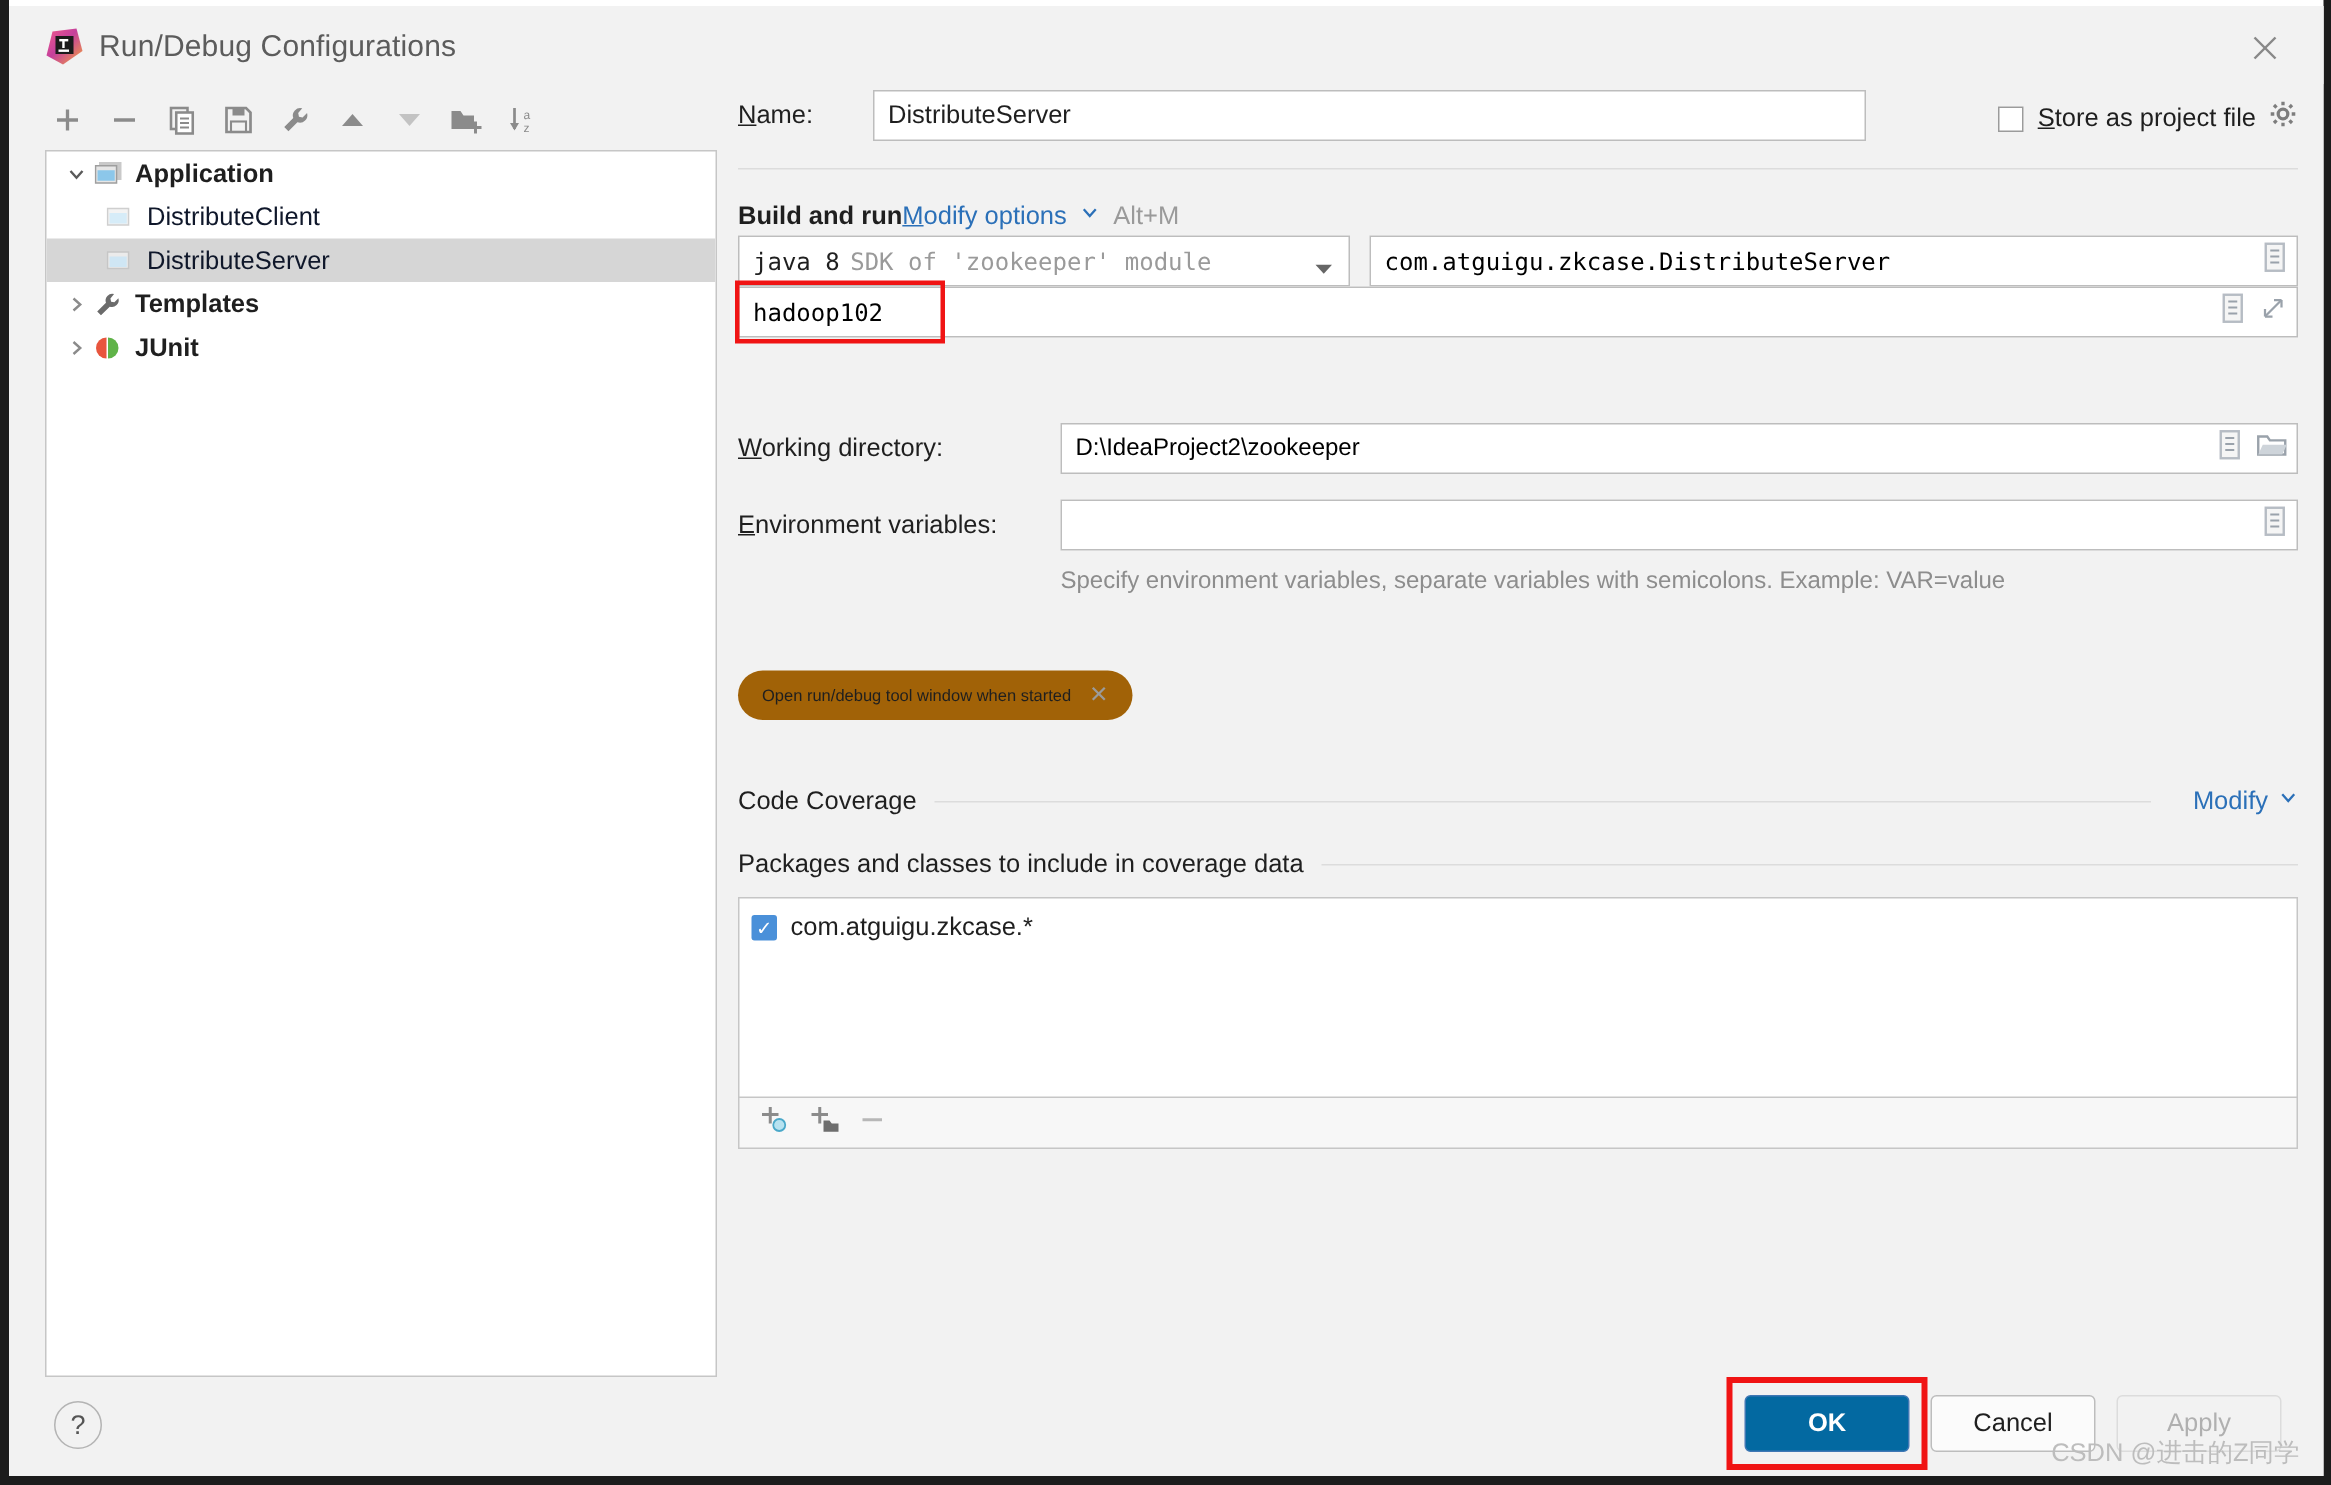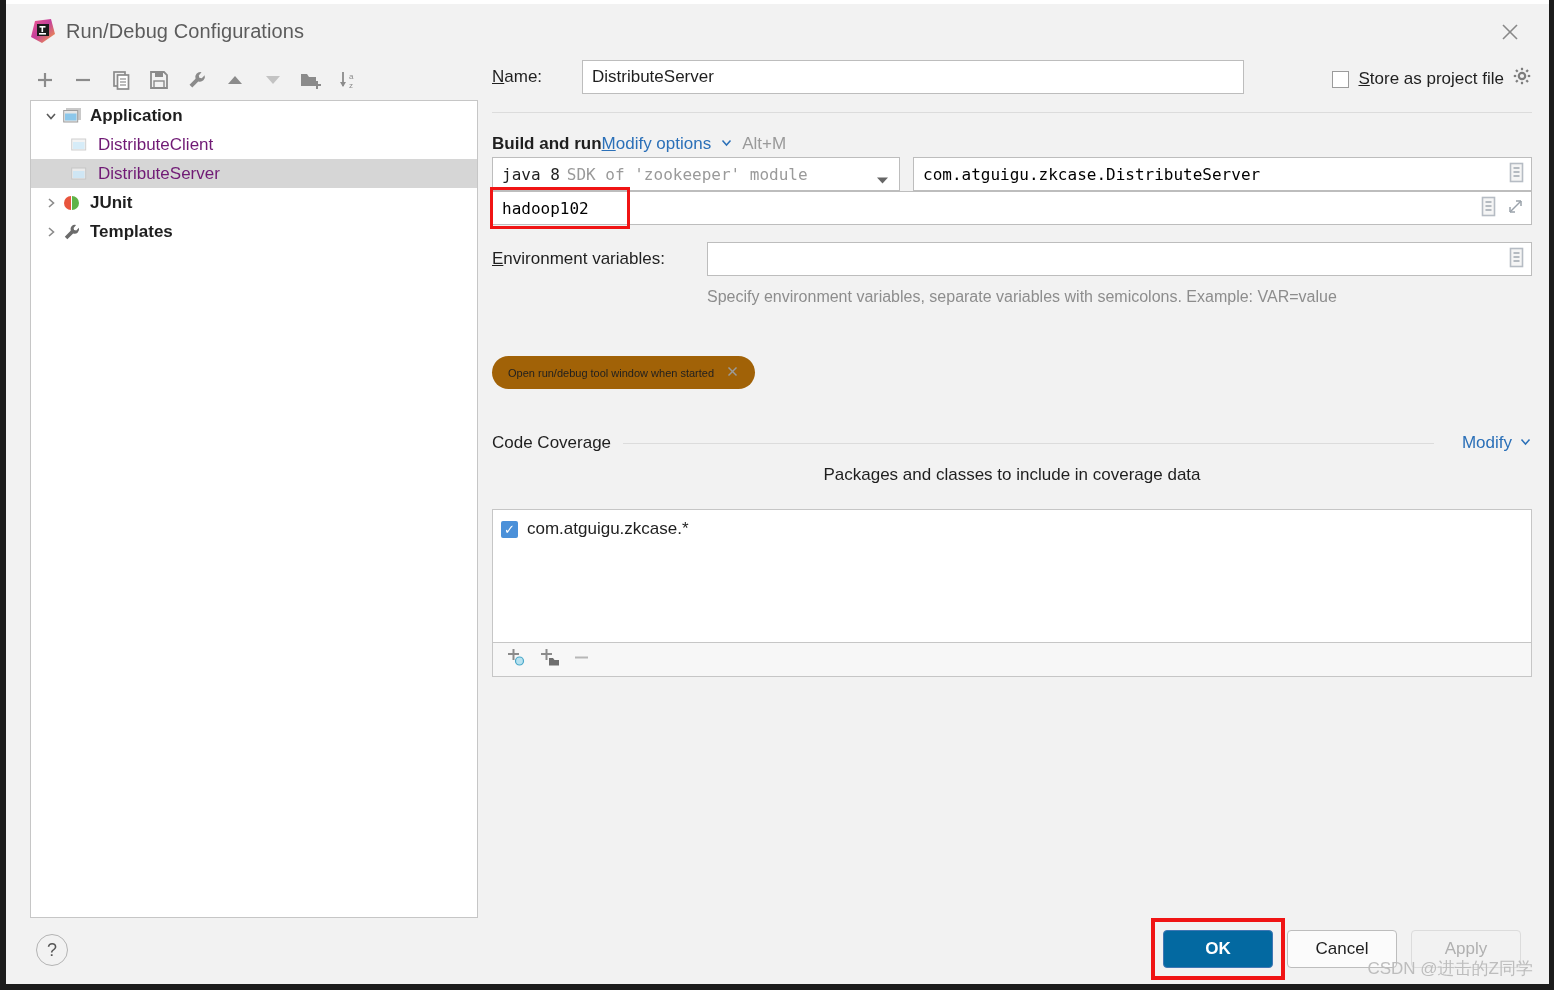--- a/index.html
+++ b/index.html
@@ -73,21 +73,21 @@
   .tree-row.selected { background:#d6d6d6; }
   .tree-arrow {
     width:20px; height:20px; display:flex; align-items:center; justify-content:center;
     flex:0 0 20px; color:#5a5a5a;
   }
   .tree-ico {
     width:22px; height:20px; margin-right:7px;
     display:flex; align-items:center; justify-content:center; flex:0 0 22px;
   }
   .tree-label.bold { font-weight:bold; color:#1f1f1f; }
-  .tree-label.dim  { color:#701a75; }
+  .tree-label.dim  { color:#0f172a; }
   .indent { padding-left:38px; }
 
   
   .right { position:absolute; left:486px; top:56px; width:1040px; }
 
   .row-name { display:flex; align-items:center; height:34px; }
   .lbl {
     font-size:17px; color:#1f1f1f;
   }
   .lbl u { text-decoration:underline; }
@@ -156,21 +156,21 @@
     background:#a16207; border-radius:17px;
     height:33px; padding:0 16px; margin-top:50px;
     font-size:11px; color:#1f1f1f; cursor:pointer;
   }
   .chip .x { color:#9b9b9b; font-size:17px; }
 
   .cov-head { display:flex; align-items:center; margin-top:44px; gap:12px; }
   .cov-head .t { font-size:17px; color:#1f1f1f; white-space:nowrap; }
   .cov-head .line { flex:1; height:1px; background:#dcdcdc; }
 
-  .cov-sub { display:flex; align-items:center; margin-top:12px; gap:12px;flex-direction:column; }
+  .cov-sub { display:flex; align-items:center; margin-top:22px; gap:12px; }
   .cov-sub .t { font-size:17px; color:#1f1f1f; white-space:nowrap; }
   .cov-sub .line { flex:1; height:1px; background:#dcdcdc; }
 
   .cov-list {
     margin-top:12px; height:134px; background:#fff; border:1px solid #c6c6c6;
     padding:9px 8px; overflow:hidden;
   }
   .cov-item { display:flex; align-items:center; gap:9px; font-size:17px; color:#1f1f1f; }
   .cb-checked {
     width:17px; height:17px; background:#4a90d9; border-radius:2px;
@@ -348,40 +348,40 @@
         <span class="tree-label dim">DistributeServer</span>
       </div>
 
       <div class="tree-row">
         <span class="tree-arrow">
           <svg width="14" height="14" viewBox="0 0 14 14">
               <path d="M5 3 L9.5 7 L5 11" fill="none" stroke="#8b8b8b" stroke-width="1.6"></path>
             </svg>
         </span>
         <span class="tree-ico">
-          <svg width="20" height="18" viewBox="0 0 20 18">
-            <path d="M9 2 A7 7 0 0 0 9 16 Z" fill="#e8553d"></path>
-            <path d="M10 2 A7 7 0 0 1 10 16 Z" fill="#5fb348"></path>
-          </svg>
-        </span>
-        <span class="tree-label bold">JUnit</span>
+          <svg width="20" height="18" viewBox="0 0 22 20">
+            <path d="M15.5 2.2 a5 5 0 0 0 -6 6.5 L3 15.2 l2.8 2.8 l6.5 -6.4 a5 5 0 0 0 6.4 -6.2 l-3 3 l-2.4 -0.5 l-0.5 -2.4 Z" fill="#6b6b6b"></path>
+          </svg>
+        </span>
+        <span class="tree-label bold">Templates</span>
       </div>
 
       <div class="tree-row">
         <span class="tree-arrow">
           <svg width="14" height="14" viewBox="0 0 14 14">
               <path d="M5 3 L9.5 7 L5 11" fill="none" stroke="#8b8b8b" stroke-width="1.6"></path>
             </svg>
         </span>
         <span class="tree-ico">
-          <svg width="20" height="18" viewBox="0 0 22 20">
-            <path d="M15.5 2.2 a5 5 0 0 0 -6 6.5 L3 15.2 l2.8 2.8 l6.5 -6.4 a5 5 0 0 0 6.4 -6.2 l-3 3 l-2.4 -0.5 l-0.5 -2.4 Z" fill="#6b6b6b"></path>
-          </svg>
-        </span>
-        <span class="tree-label bold">Templates</span>
+          <svg width="20" height="18" viewBox="0 0 20 18">
+            <path d="M9 2 A7 7 0 0 0 9 16 Z" fill="#e8553d"></path>
+            <path d="M10 2 A7 7 0 0 1 10 16 Z" fill="#5fb348"></path>
+          </svg>
+        </span>
+        <span class="tree-label bold">JUnit</span>
       </div>
     </div>
 
     <div class="right">
 
       
       <div class="row-name" style="position:relative;">
         <div class="lbl name-label"><u>N</u>ame:</div>
         <div class="input" style="width:662px;">
           <span>DistributeServer</span>
@@ -468,20 +468,42 @@
                 <path d="M15 4 L15 9 M15 4 L10 4" fill="none" stroke="#9aa2ab" stroke-width="1.5"></path>
                 <path d="M4 15 L4 10 M4 15 L9 15" fill="none" stroke="#9aa2ab" stroke-width="1.5"></path>
               </svg>
             </span>
           </span>
         </div>
         <div class="redbox" style="left:-2px; top:-4px; width:140px; height:42px;"></div>
       </div>
 
       
+      <div class="labeled-row" style="margin-top:57px;">
+        <div class="lbl2"><u>W</u>orking directory:</div>
+        <div class="grow-field">
+          <span>D:\IdeaProject2\zookeeper</span>
+          <span class="fld-icons">
+            <span>
+              <svg width="17" height="21" viewBox="0 0 17 21">
+                <rect x="2.5" y="1.5" width="12" height="18" fill="#f5f5f5" stroke="#b6bcc4" stroke-width="1.6"></rect>
+                <line x1="5.5" y1="6" x2="11.5" y2="6" stroke="#9aa2ab" stroke-width="1.4"></line>
+                <line x1="5.5" y1="10" x2="11.5" y2="10" stroke="#9aa2ab" stroke-width="1.4"></line>
+                <line x1="5.5" y1="14" x2="11.5" y2="14" stroke="#9aa2ab" stroke-width="1.4"></line>
+              </svg>
+            </span>
+            <span>
+              <svg width="21" height="18" viewBox="0 0 21 18">
+                <path d="M1.5 3 H7.5 L9.3 5.6 H19.5 V15 H1.5 Z" fill="none" stroke="#9aa2ab" stroke-width="1.6"></path>
+                <path d="M1.5 15 L4.5 8.5 H20.5 L17.5 15 Z" fill="#ced4da"></path>
+              </svg>
+            </span>
+          </span>
+        </div>
+      </div>
 
       
       <div class="labeled-row" style="margin-top:17px;">
         <div class="lbl2"><u>E</u>nvironment variables:</div>
         <div class="grow-field">
           <span></span>
           <span class="fld-icons">
             <span>
               <svg width="17" height="21" viewBox="0 0 17 21">
                 <rect x="2.5" y="1.5" width="12" height="18" fill="#f5f5f5" stroke="#b6bcc4" stroke-width="1.6"></rect>

